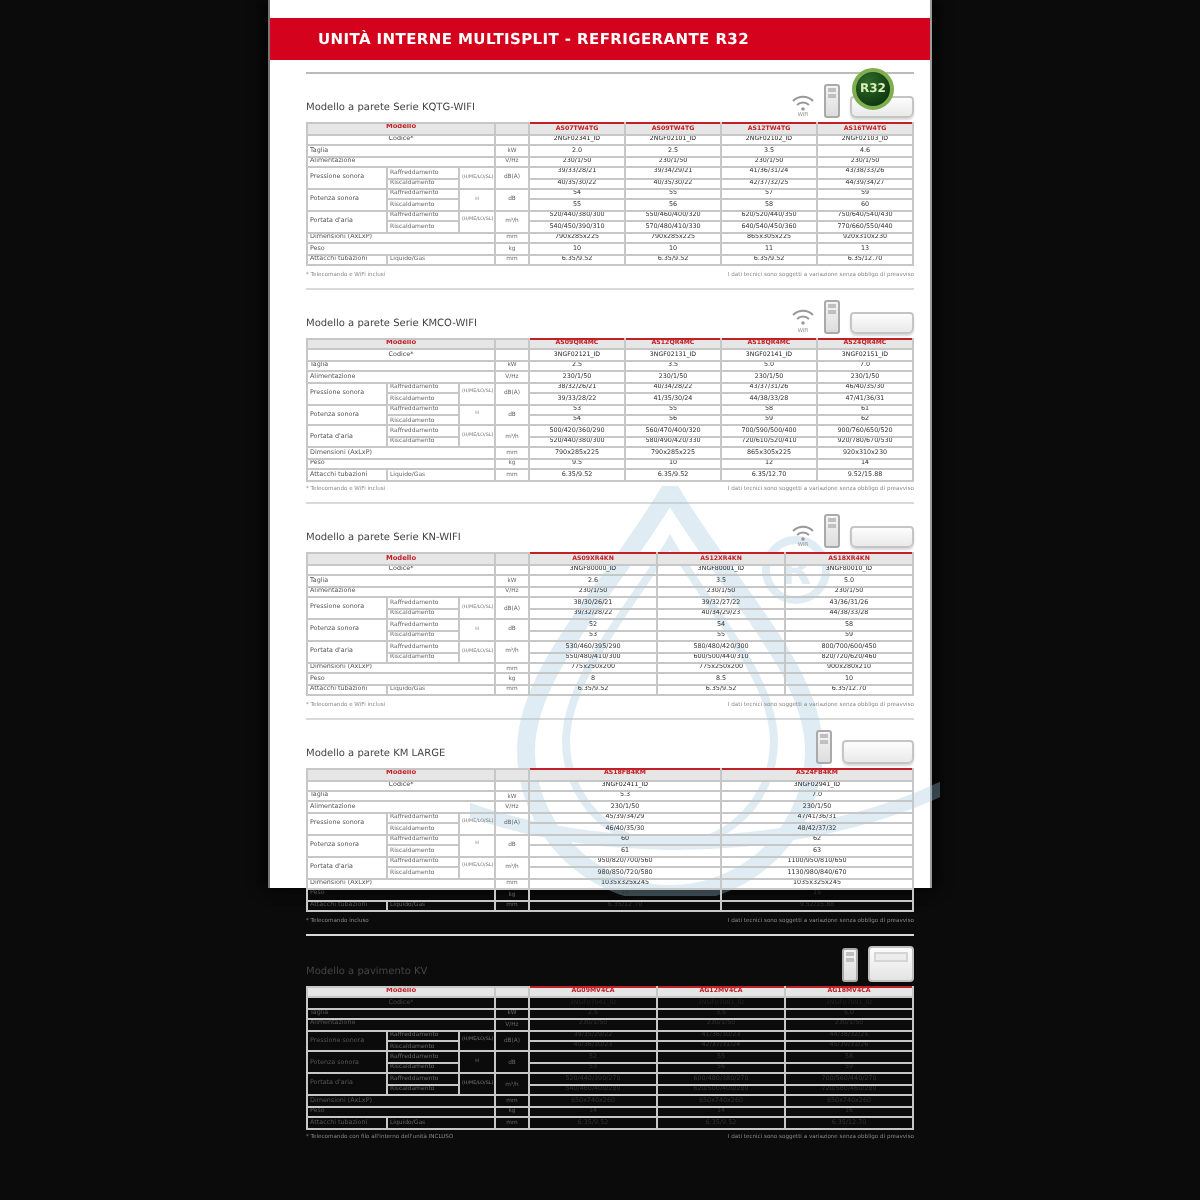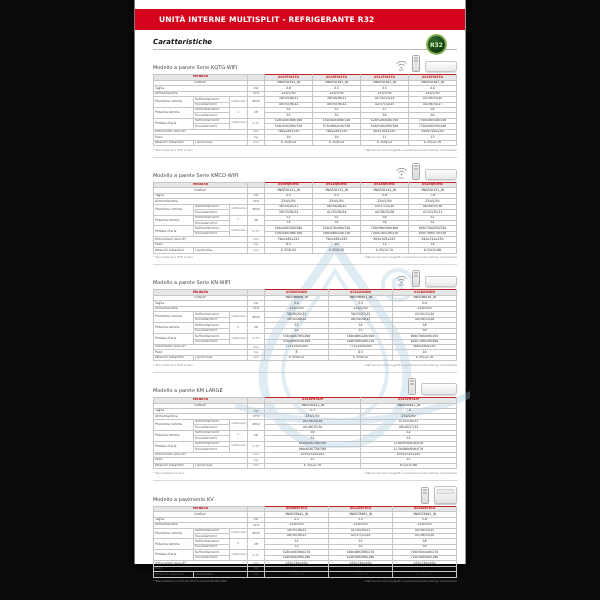--- a/index.html
+++ b/index.html
@@ -2,21 +2,21 @@
 <html><head>
 <meta charset="utf-8">
 <style>
   html,body{margin:0;padding:0;}
   body{
     width:600px;height:600px;position:relative;overflow:hidden;
     background:#0b0b0b;
     font-family:"DejaVu Sans","Liberation Sans",sans-serif;
   }
   .page{
-    position:absolute;left:134px;top:0;width:330px;height:564px;
+    position:absolute;left:134px;top:0;width:330px;height:444px;
     background:#ffffff;border-left:1px solid #777;border-right:1px solid #999;
     box-shadow:3px 0 6px rgba(0,0,0,.6), -3px 0 6px rgba(0,0,0,.6);
   }
   .banner{
     position:absolute;left:0;top:9px;width:100%;height:21px;
     display:flex;align-items:center;box-sizing:border-box;padding-left:24px;
     color:#fff;font-size:7.5px;font-weight:bold;letter-spacing:.2px;
   }
   .content{position:absolute;left:18px;top:36px;width:304px;}
   .heading{font-size:7px;font-weight:bold;font-style:italic;color:#111;margin:2px 0 3px 0;}
@@ -77,21 +77,20 @@
 
   <svg class="watermark" width="235" height="205" viewBox="0 0 235 205">
     <path d="M100,2 C72,50 28,92 28,132 A72,72 0 0 0 172,132 C172,92 128,50 100,2 Z" fill="none" stroke="#9ec7e0" stroke-width="9"></path>
     <path d="M100,28 C80,62 48,96 48,128 A52,52 0 0 0 152,128 C152,96 120,62 100,28 Z" fill="none" stroke="#9ec7e0" stroke-width="4"></path>
     <circle cx="163" cy="42" r="15" fill="none" stroke="#9ec7e0" stroke-width="4"></circle>
     <text x="163" y="49" text-anchor="middle" font-size="20" font-weight="bold" fill="#9ec7e0">R</text>
     <path d="M-30,148 C40,190 180,190 260,138" fill="none" stroke="#9ec7e0" stroke-width="7"></path>
   </svg>
 
   <div class="content">
-    <div class="heading">Caratteristiche</div>
     <hr class="heading-rule">
     <div>
         <div class="section">
           <div class="sec-head">
             <span class="sec-title">Modello a parete Serie KQTG-WIFI</span>
             <div class="sec-icons">
               <div class="wifi-wrap">
                 <svg width="11" height="9" viewBox="0 0 22 18">
                   <path d="M1,7 A14,14 0 0 1 21,7" fill="none" stroke="#999" stroke-width="2"></path>
                   <path d="M5,11 A8.5,8.5 0 0 1 17,11" fill="none" stroke="#999" stroke-width="2"></path>

